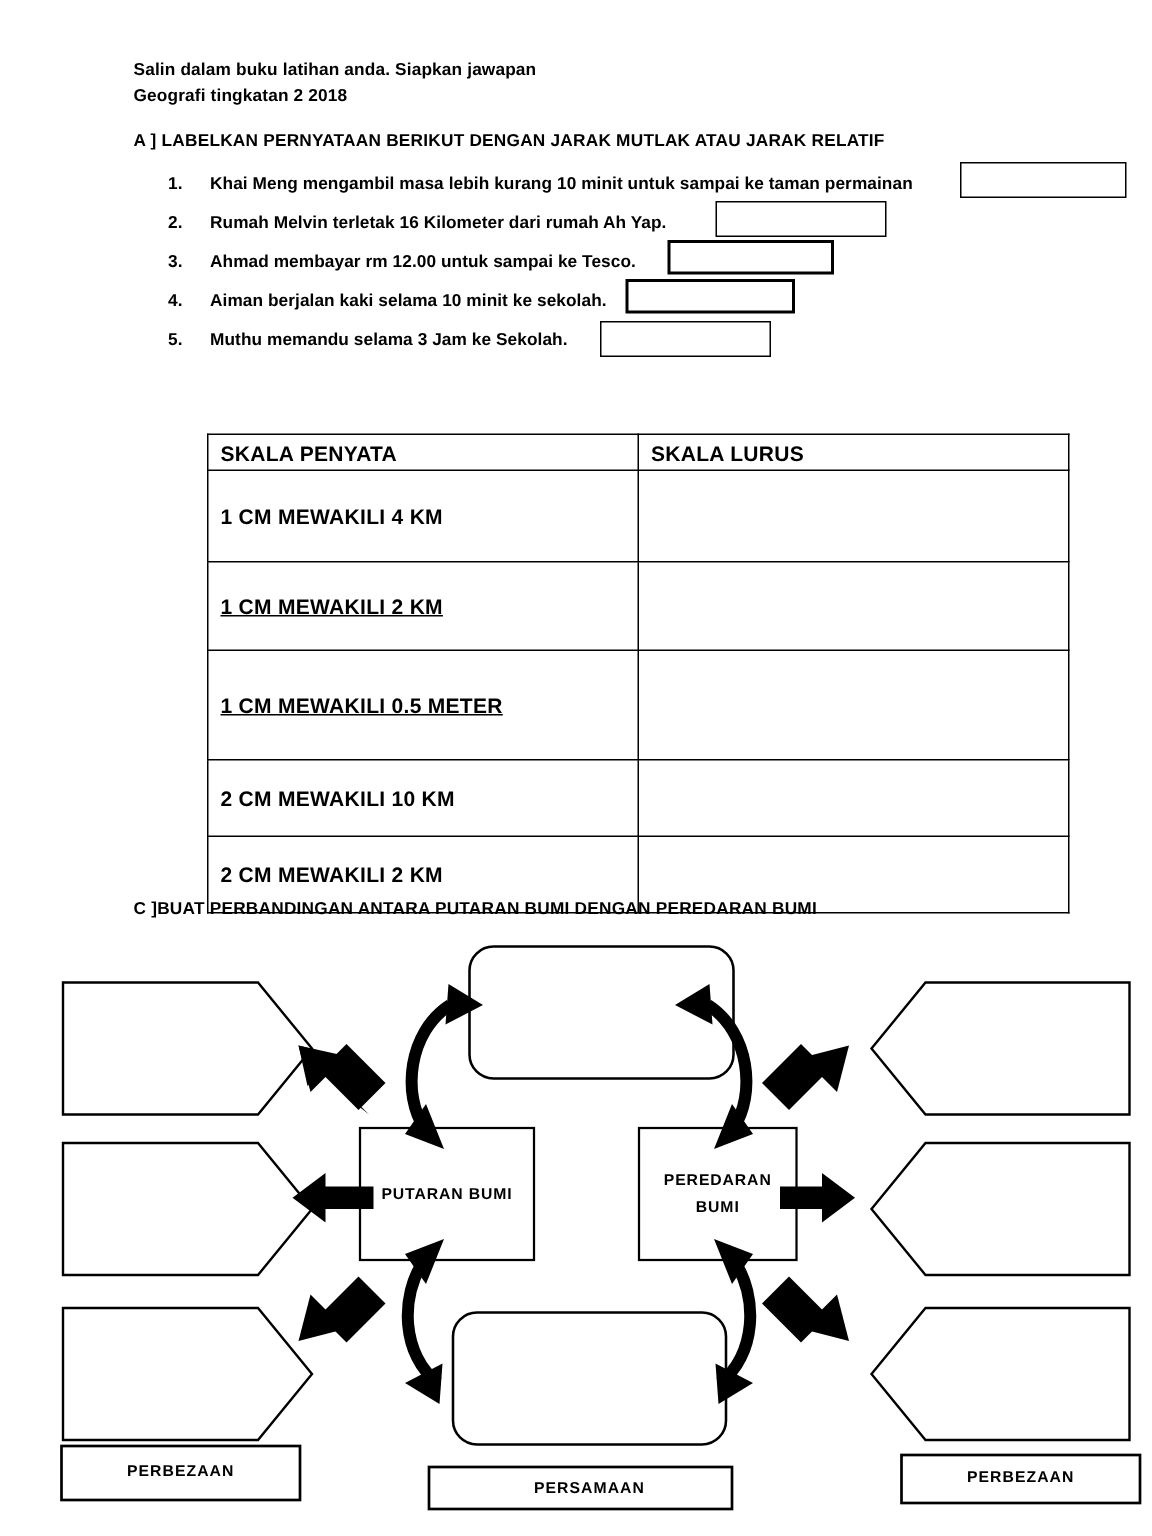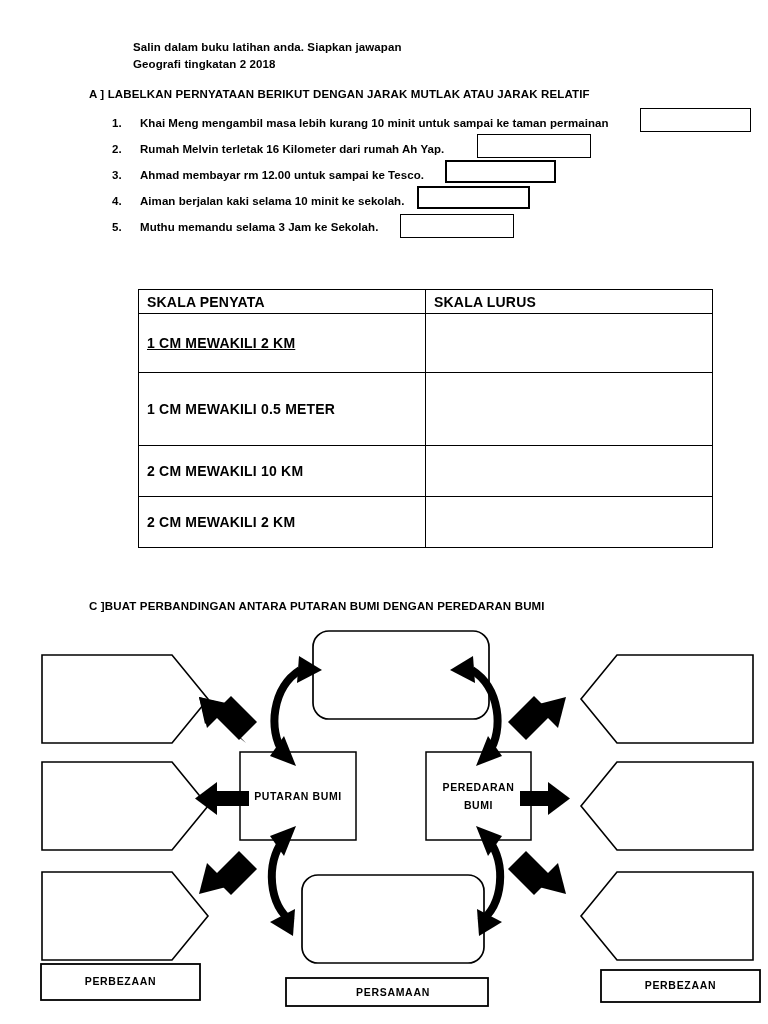--- a/index.html
+++ b/index.html
@@ -25,21 +25,20 @@
   }
 
   
   .hdr-line {
     position: absolute;
     left: 89px;
     font-size: 11.5px;
     font-weight: 700;
     letter-spacing: 0.1px;
     white-space: nowrap;
-    margin-left: 44px;
   }
   .hdr-1 { top: 41px; }
   .hdr-2 { top: 58px; }
 
   
   .sec-head {
     position: absolute;
     left: 89px;
     font-size: 11.5px;
     white-space: nowrap;
@@ -92,21 +91,21 @@
     font-weight: 700;
     padding: 0 8px;
     vertical-align: middle;
     letter-spacing: 0.2px;
   }
   .btable .c1 { width: 270px; }
   .btable .c2 { width: 270px; }
   .btable tr.head td { height: 23px; vertical-align: middle; }
   .btable tr.r0 td { height: 60px; }
   .btable tr.r1 td { height: 58px; text-decoration: underline; }
-  .btable tr.r2 td { height: 72px; }
+  .btable tr.r2 td { height: 72px; text-decoration: underline; }
   .btable tr.r3 td { height: 50px; }
   .btable tr.r4 td { height: 50px; }
 
   
   #diagram {
     position: absolute;
     left: 0;
     top: 610px;
     width: 768px;
     height: 414px;
@@ -176,20 +175,24 @@
 
   </div>
 
 
   <table class="btable">
     <tbody>
         <tr class="head">
       <td class="c1">SKALA PENYATA</td>
       <td class="c2">SKALA LURUS</td>
     </tr>
+    <tr class="r0">
+      <td class="c1">1 CM MEWAKILI 4 KM</td>
+      <td class="c2"></td>
+    </tr>
     <tr class="r1">
       <td class="c1">1 CM MEWAKILI 2 KM</td>
       <td class="c2"></td>
     </tr>
     <tr class="r2">
       <td class="c1">1 CM MEWAKILI 0.5 METER</td>
       <td class="c2"></td>
     </tr>
     <tr class="r3">
       <td class="c1">2 CM MEWAKILI 10 KM</td>

